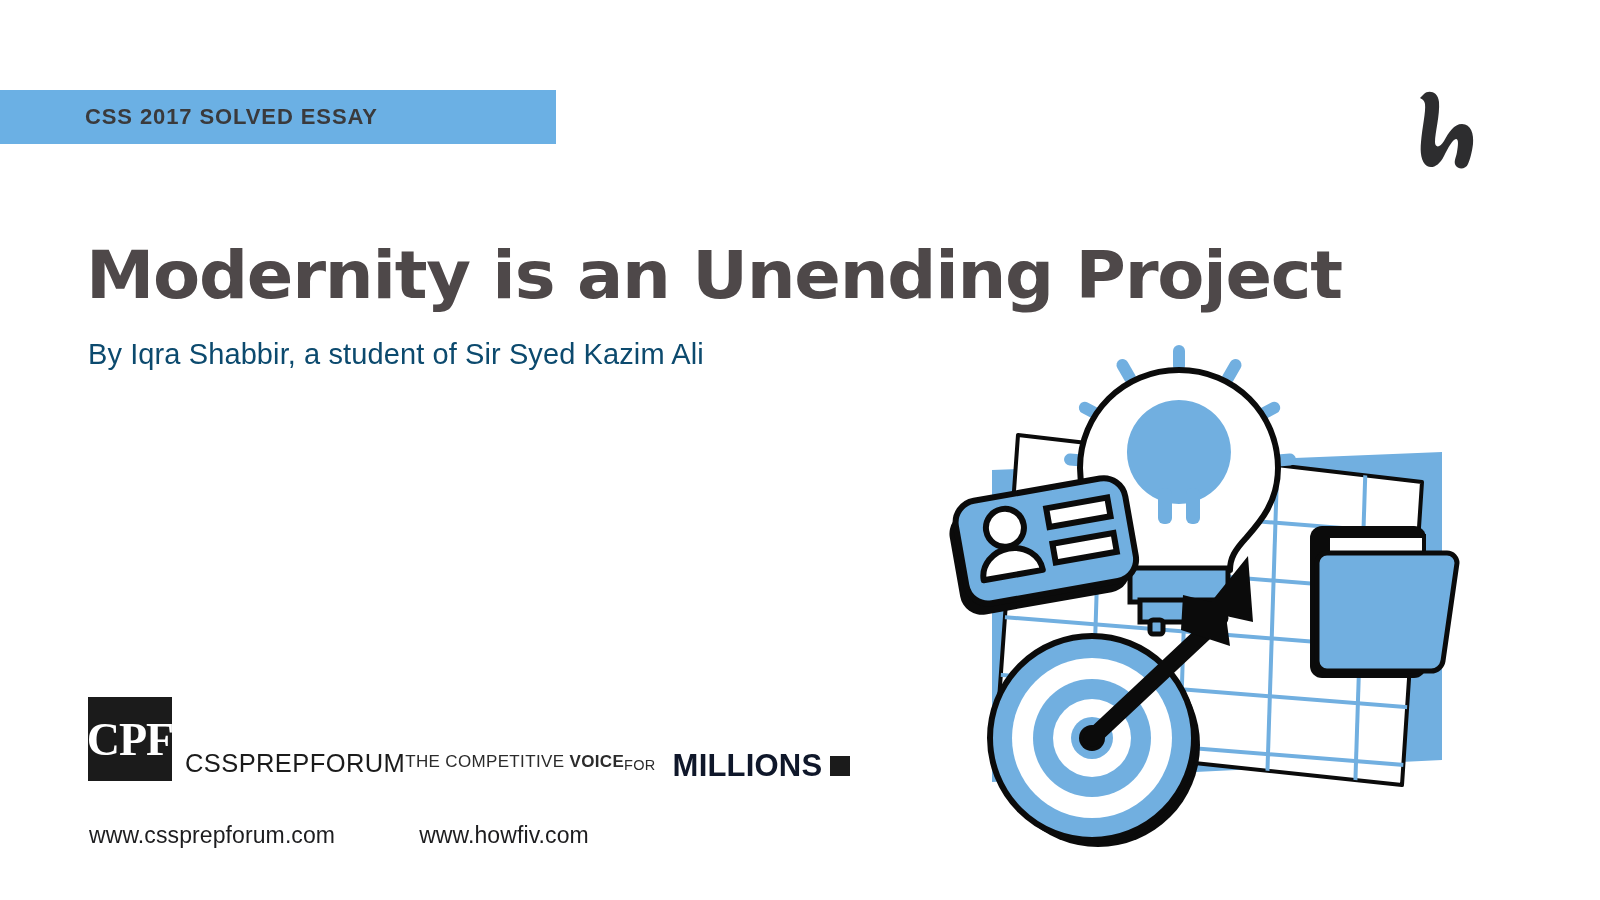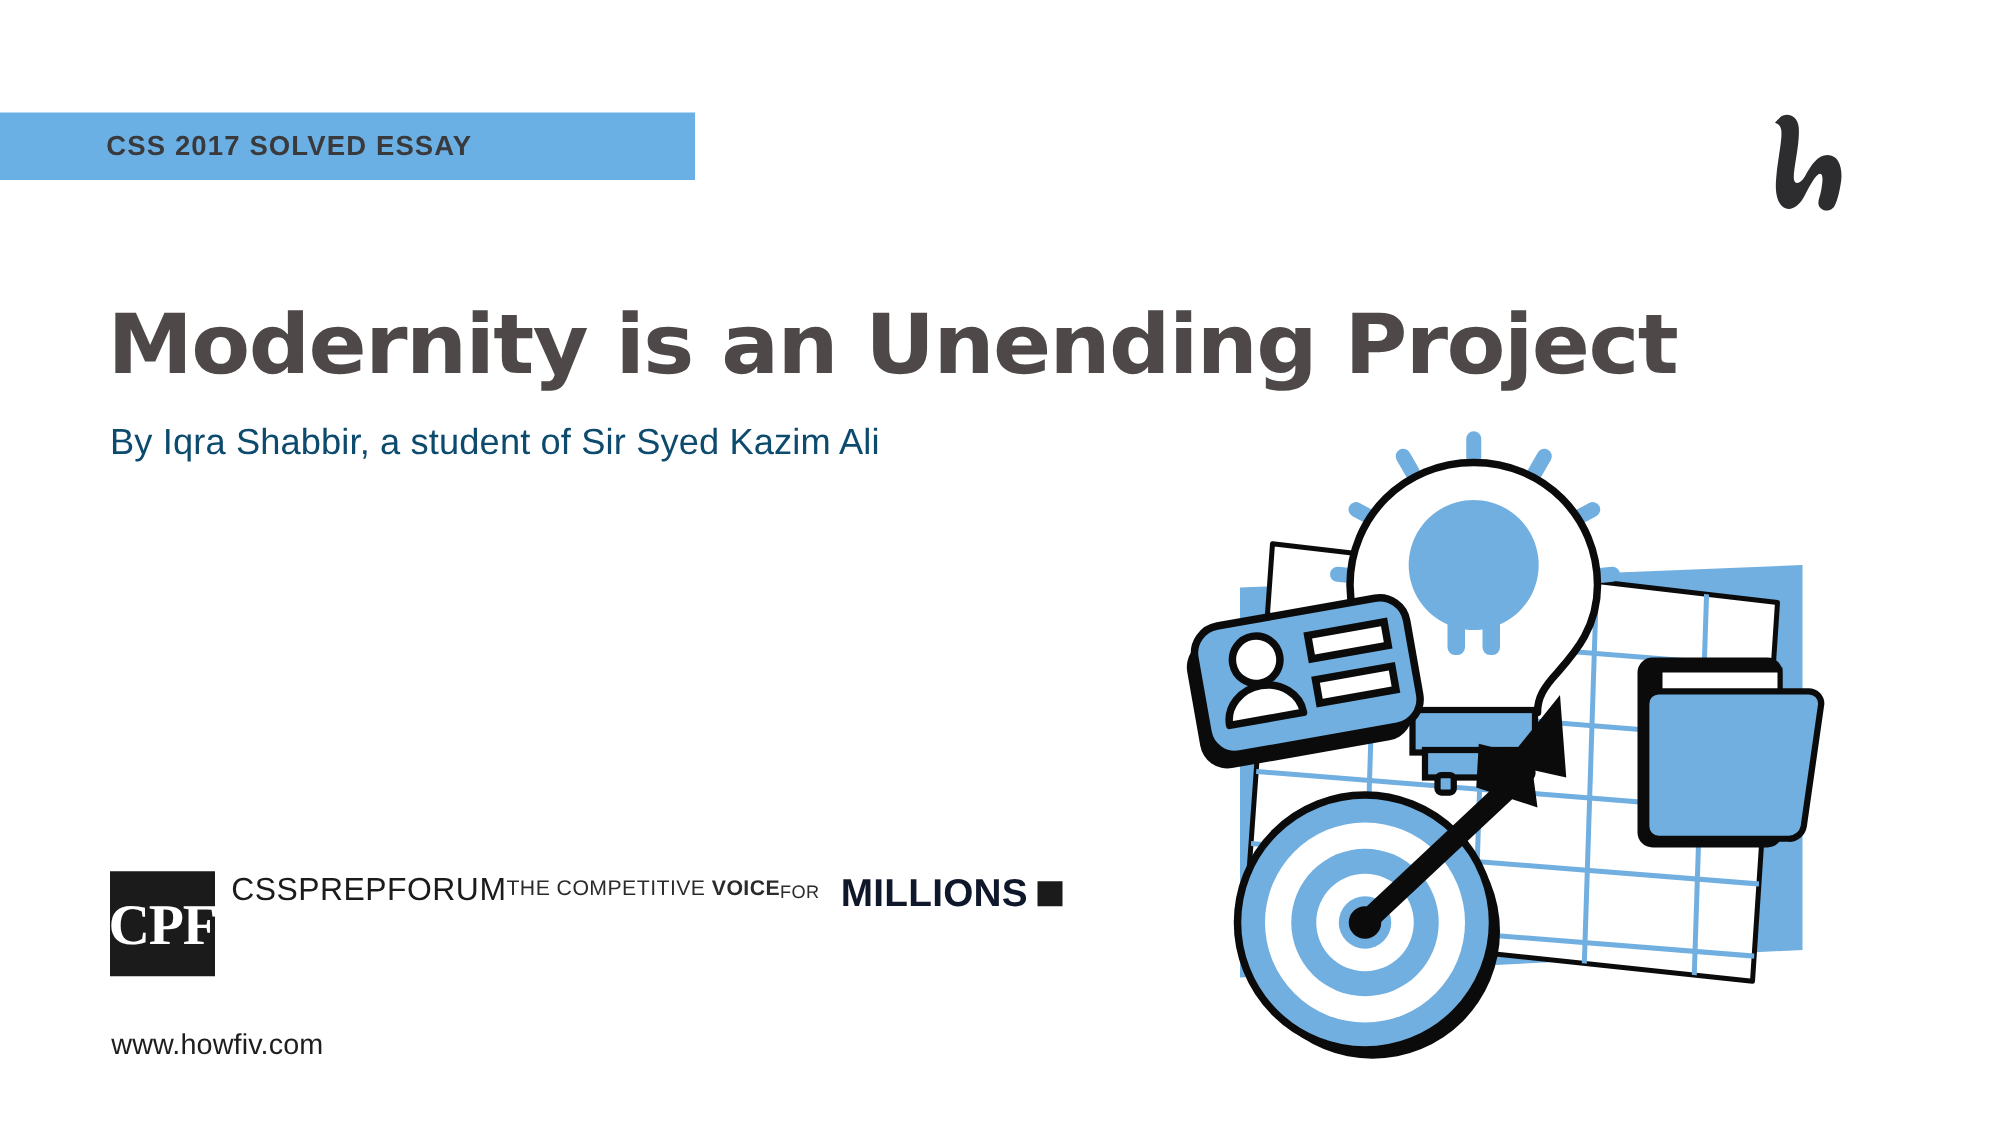--- a/index.html
+++ b/index.html
@@ -79,21 +79,21 @@
     width: 92px;
     height: 88px;
   }
 
   
   .logo-lockup {
     position: absolute;
     left: 88px;
     top: 697px;
     display: flex;
-    align-items: flex-start;
+    align-items: flex-end;
   }
   .logo-mark {
     width: 84px;
     height: 84px;
     background: #1b1b1b;
     display: flex;
     align-items: center;
     justify-content: center;
     flex: none;
   }
@@ -331,16 +331,17 @@
       <div class="logo-tagline-1"><span>THE COMPETITIVE </span><span class="strong">VOICE</span></div>
       <div class="logo-tagline-2">
         <span class="tag2-for">FOR</span>
         <span class="tag2-millions">MILLIONS</span>
         <span class="tag2-square"></span>
       </div>
     </div>
   </div>
 
   <div class="footer-urls">
+    <span class="footer-url">www.cssprepforum.com</span>
     <span class="footer-url">www.howfiv.com</span>
   </div>
 
 </div>
 
 </body></html>

